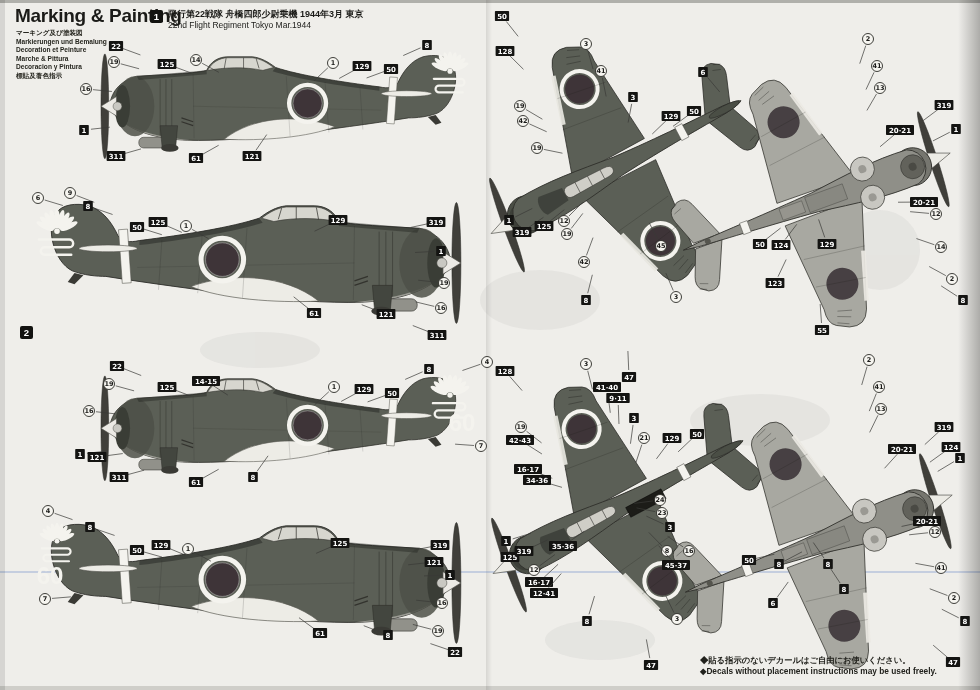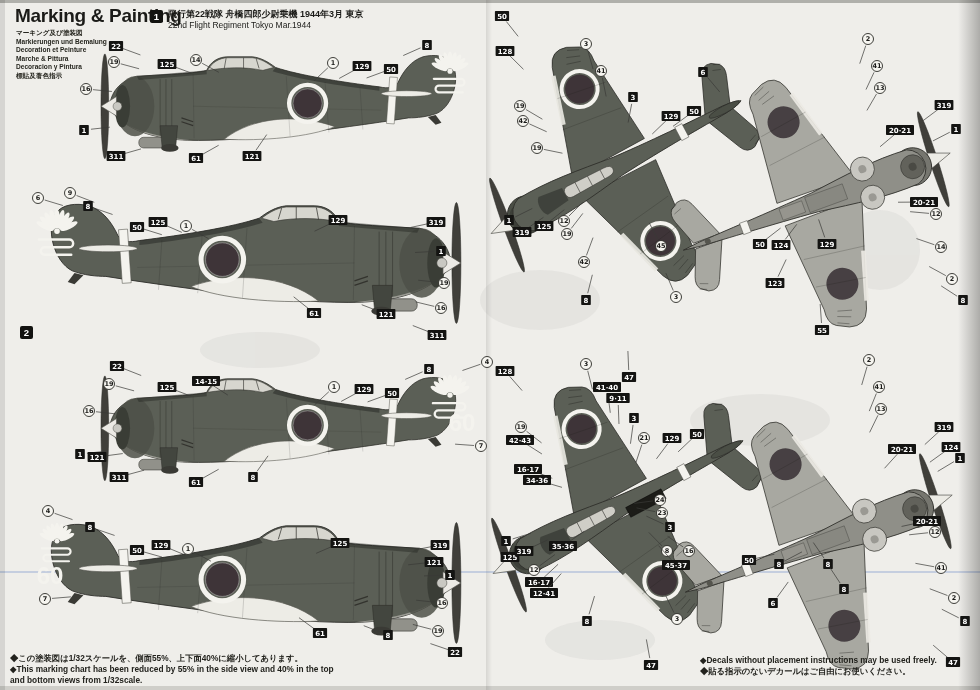--- a/index.html
+++ b/index.html
@@ -900,28 +900,24 @@
     <div>
       <div class="capline-jp">飛行第22戦隊 舟橋四郎少尉乗機 1944年3月 東京</div>
       <div class="capline-en">22nd Flight Regiment Tokyo Mar.1944</div>
     </div>
   </div>
 
   <div class="txt caption cap2">
     <div class="numbox">2</div>
   </div>
 
-  <div class="txt note note-left">
-    <div>◆この塗装図は1/32スケールを、側面55%、上下面40%に縮小してあります。</div>
-    <div>◆This marking chart has been reduced by 55% in the side view and 40% in the top and bottom views from 1/32scale.</div>
-  </div>
 
   <div class="txt note note-right">
+    <div>◆貼る指示のないデカールはご自由にお使いください。</div>
     <div>◆Decals without placement instructions may be used freely.</div>
-    <div>◆貼る指示のないデカールはご自由にお使いください。</div>
   </div>
 
   <div class="fold"></div>
   <div class="blue-line"></div>
   <div class="edge-top"></div>
   <div class="edge-bottom"></div>
   <div class="edge-right"></div>
   <div class="edge-left"></div>
 </div>
 

